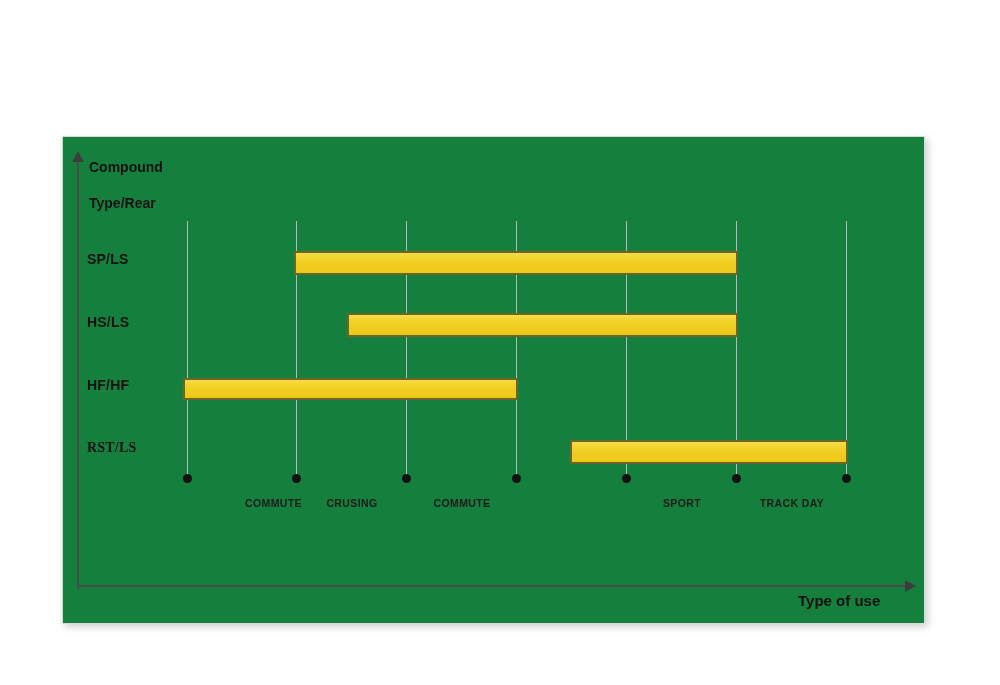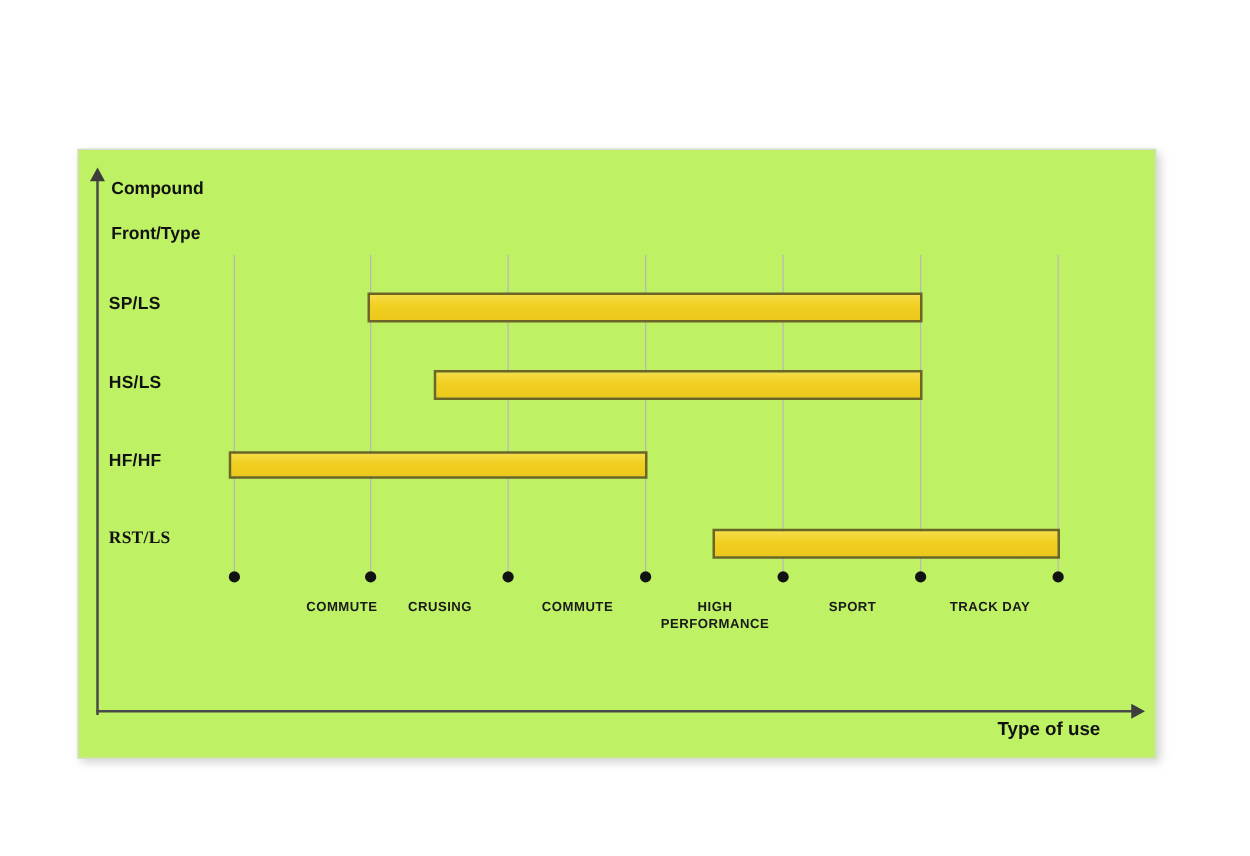--- a/index.html
+++ b/index.html
@@ -17,24 +17,24 @@
   #stage {
     position: absolute;
     left: 0; top: 0;
     width: 1000px;
     height: 685px;
   }
   
   #card {
     position: absolute;
     left: 62px;
-    top: 119px;
+    top: 136px;
     width: 863px;
     height: 488px;
-    background: #bef264;
+    background: #15803d;
     border: 1px solid #d9d9d9;
     box-shadow: 3px 3px 7px rgba(120,120,120,0.35);
     box-sizing: border-box;
   }
   
   #plot {
     position: absolute;
     left: 0; top: 0;
     width: 863px;
     height: 488px;
@@ -141,21 +141,21 @@
 <div id="stage">
   <div id="card">
     <div id="plot">
 
       <div class="axis-line" id="y-axis"></div>
       <div id="y-arrow"></div>
       <div class="axis-line" id="x-axis"></div>
       <div id="x-arrow"></div>
 
       <div class="axis-title" id="y-title-1">Compound</div>
-      <div class="axis-title" id="y-title-2">Front/Type</div>
+      <div class="axis-title" id="y-title-2">Type/Rear</div>
       <div class="axis-title" id="x-title">Type of use</div>
 
       <div class="gridline" style="left:124px;"></div>
       <div class="gridline" style="left:233px;"></div>
       <div class="gridline" style="left:343px;"></div>
       <div class="gridline" style="left:453px;"></div>
       <div class="gridline" style="left:563px;"></div>
       <div class="gridline" style="left:673px;"></div>
       <div class="gridline" style="left:783px;"></div>
 
@@ -166,22 +166,20 @@
       <div class="tick-dot" style="left:229px;"></div>
       <div class="tick-dot" style="left:339px;"></div>
       <div class="tick-dot" style="left:449px;"></div>
       <div class="tick-dot" style="left:559px;"></div>
       <div class="tick-dot" style="left:669px;"></div>
       <div class="tick-dot" style="left:779px;"></div>
 
       <div class="cat-label" style="left:119px; width:120px;text-align:right;">COMMUTE</div>
       <div class="cat-label" style="left:229px; width:120px;">CRUSING</div>
       <div class="cat-label" style="left:339px; width:120px;">COMMUTE</div>
-      <div class="cat-label" style="left:449px; width:120px;">HIGH
-PERFORMANCE</div>
       <div class="cat-label" style="left:559px; width:120px;text-align:center;">SPORT</div>
       <div class="cat-label" style="left:669px; width:120px;">TRACK DAY</div>
 
       <div class="ylabel" style="top:114px;">SP/LS</div>
       <div class="ylabel" style="top:177px;">HS/LS</div>
       <div class="ylabel" style="top:240px;">HF/HF</div>
       <div class="ylabel" style="top:303px;font-family:Liberation Serif, serif;">RST/LS</div>
 
       <div class="bar" style="left:231px; top:114px; width:444px; height:24px;"></div>
       <div class="bar" style="left:284px; top:176px; width:391px; height:24px;"></div>

